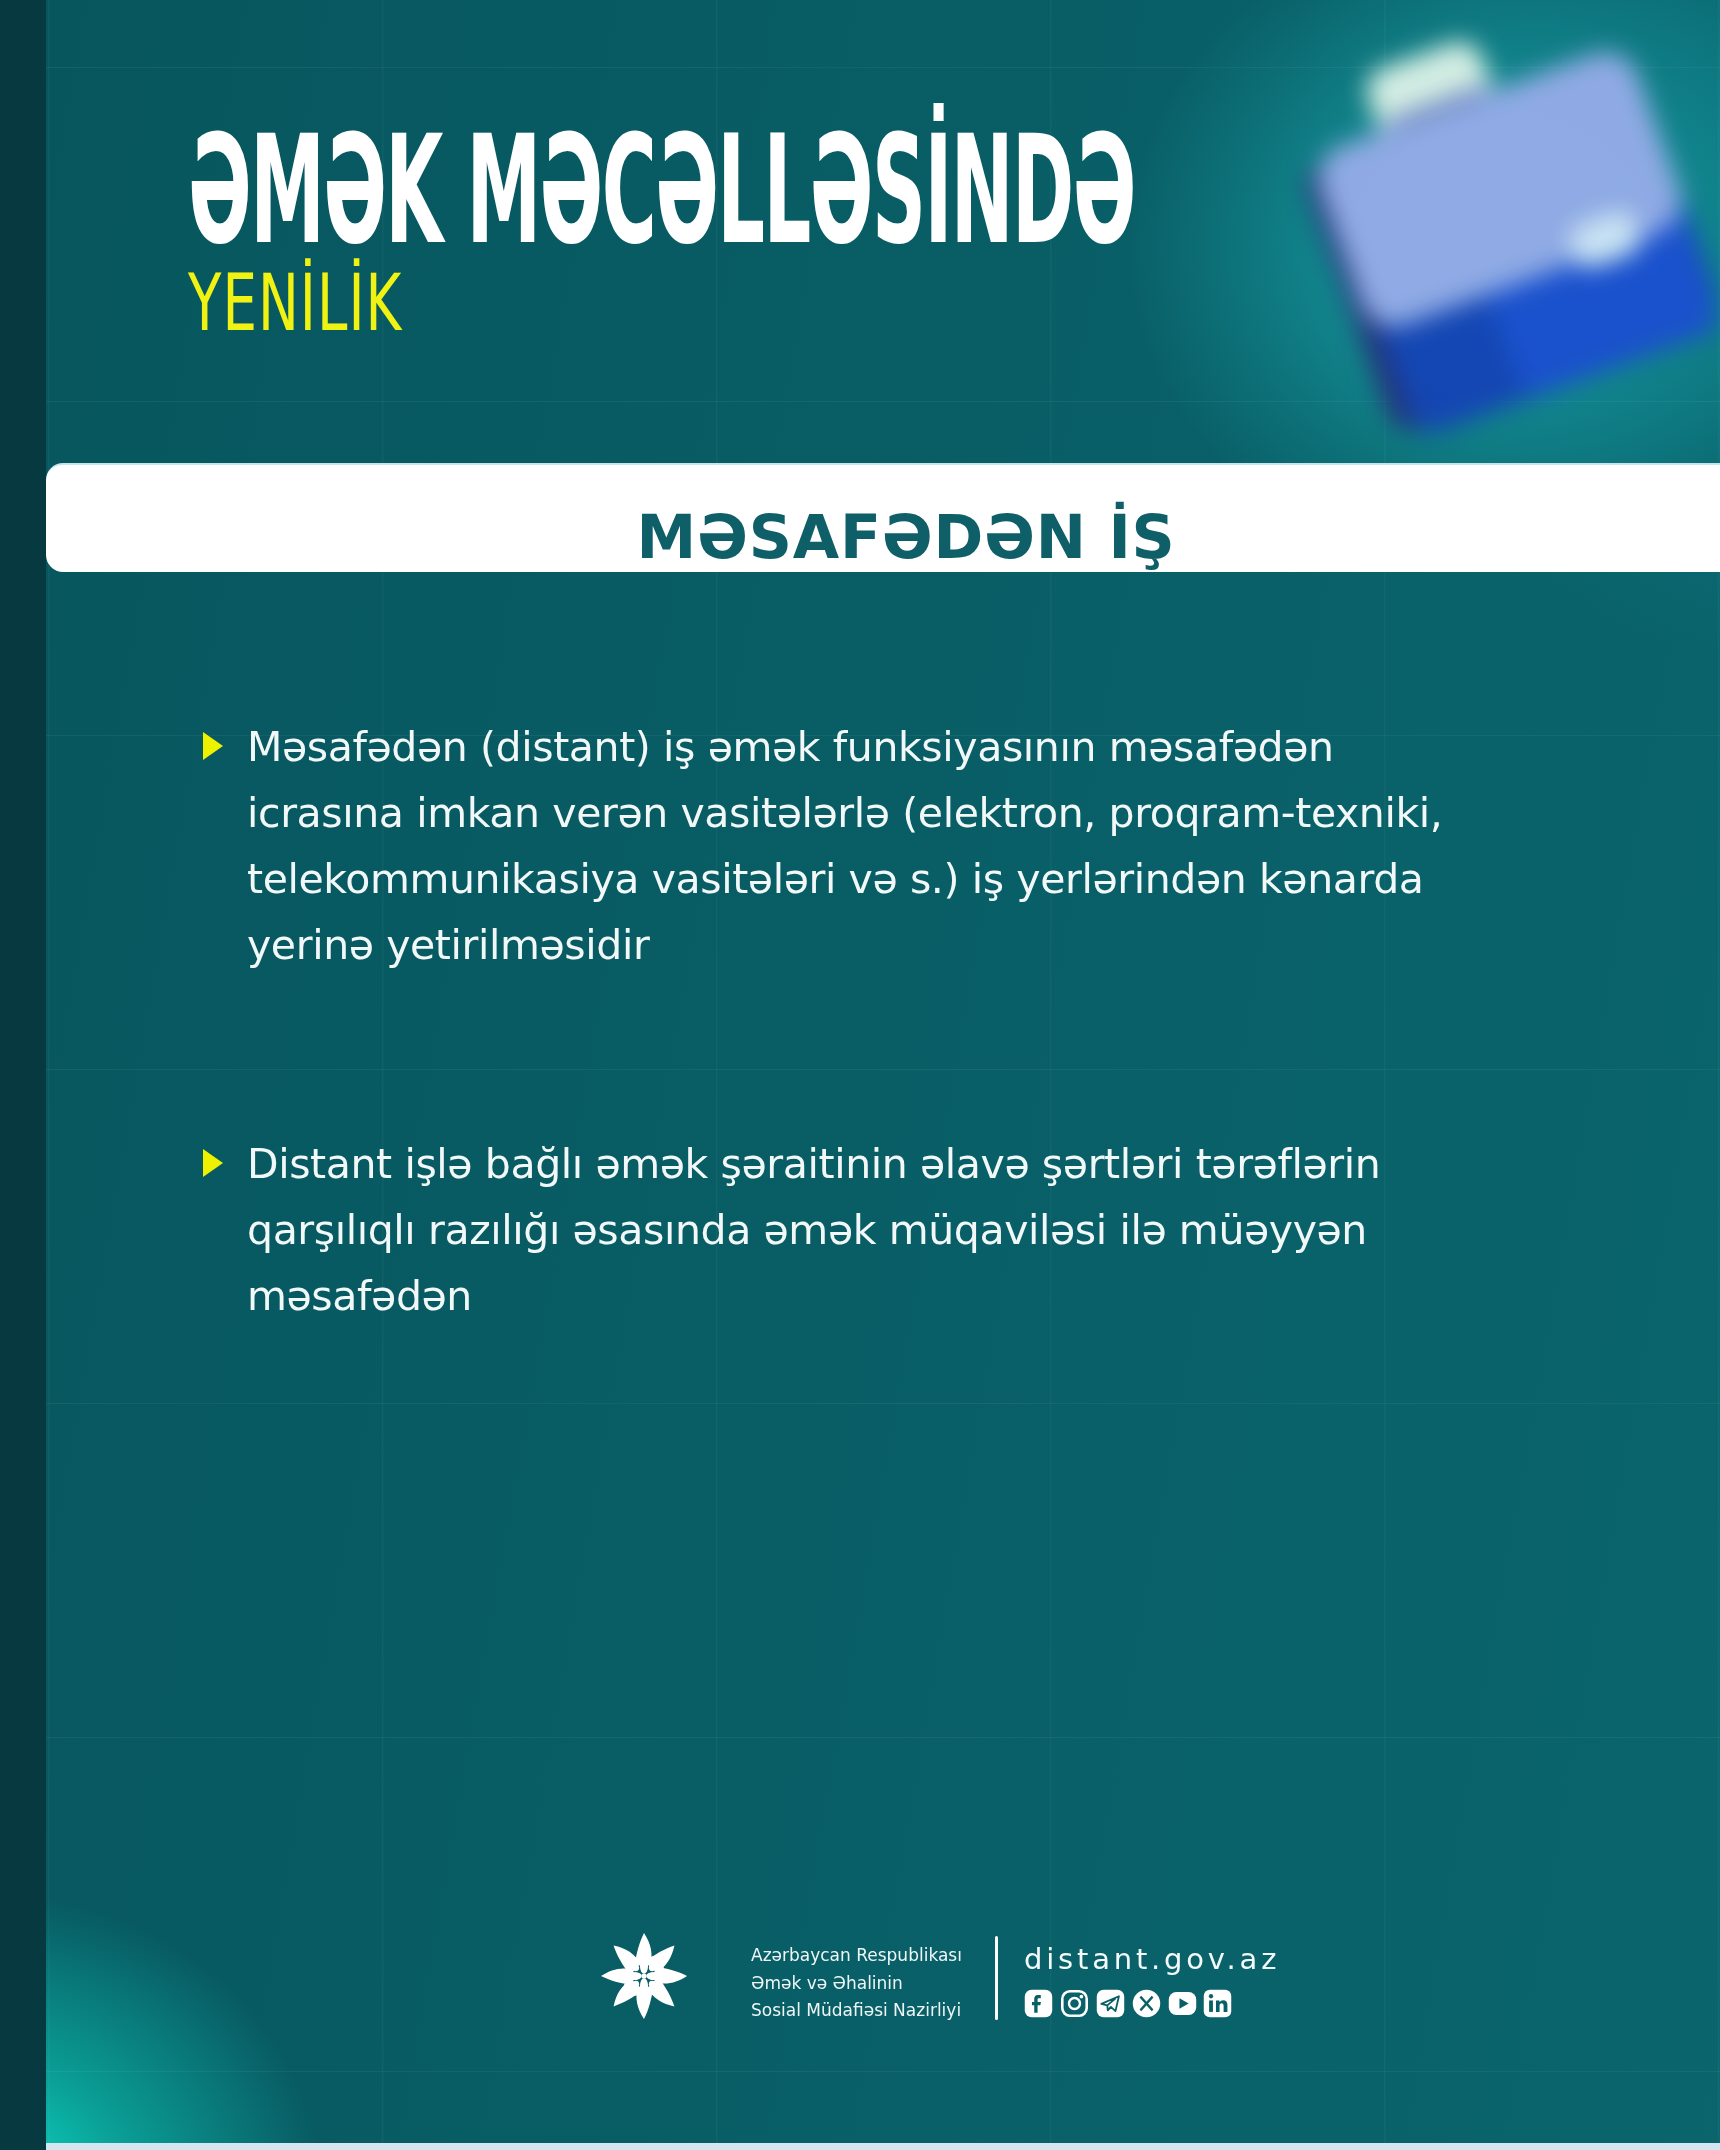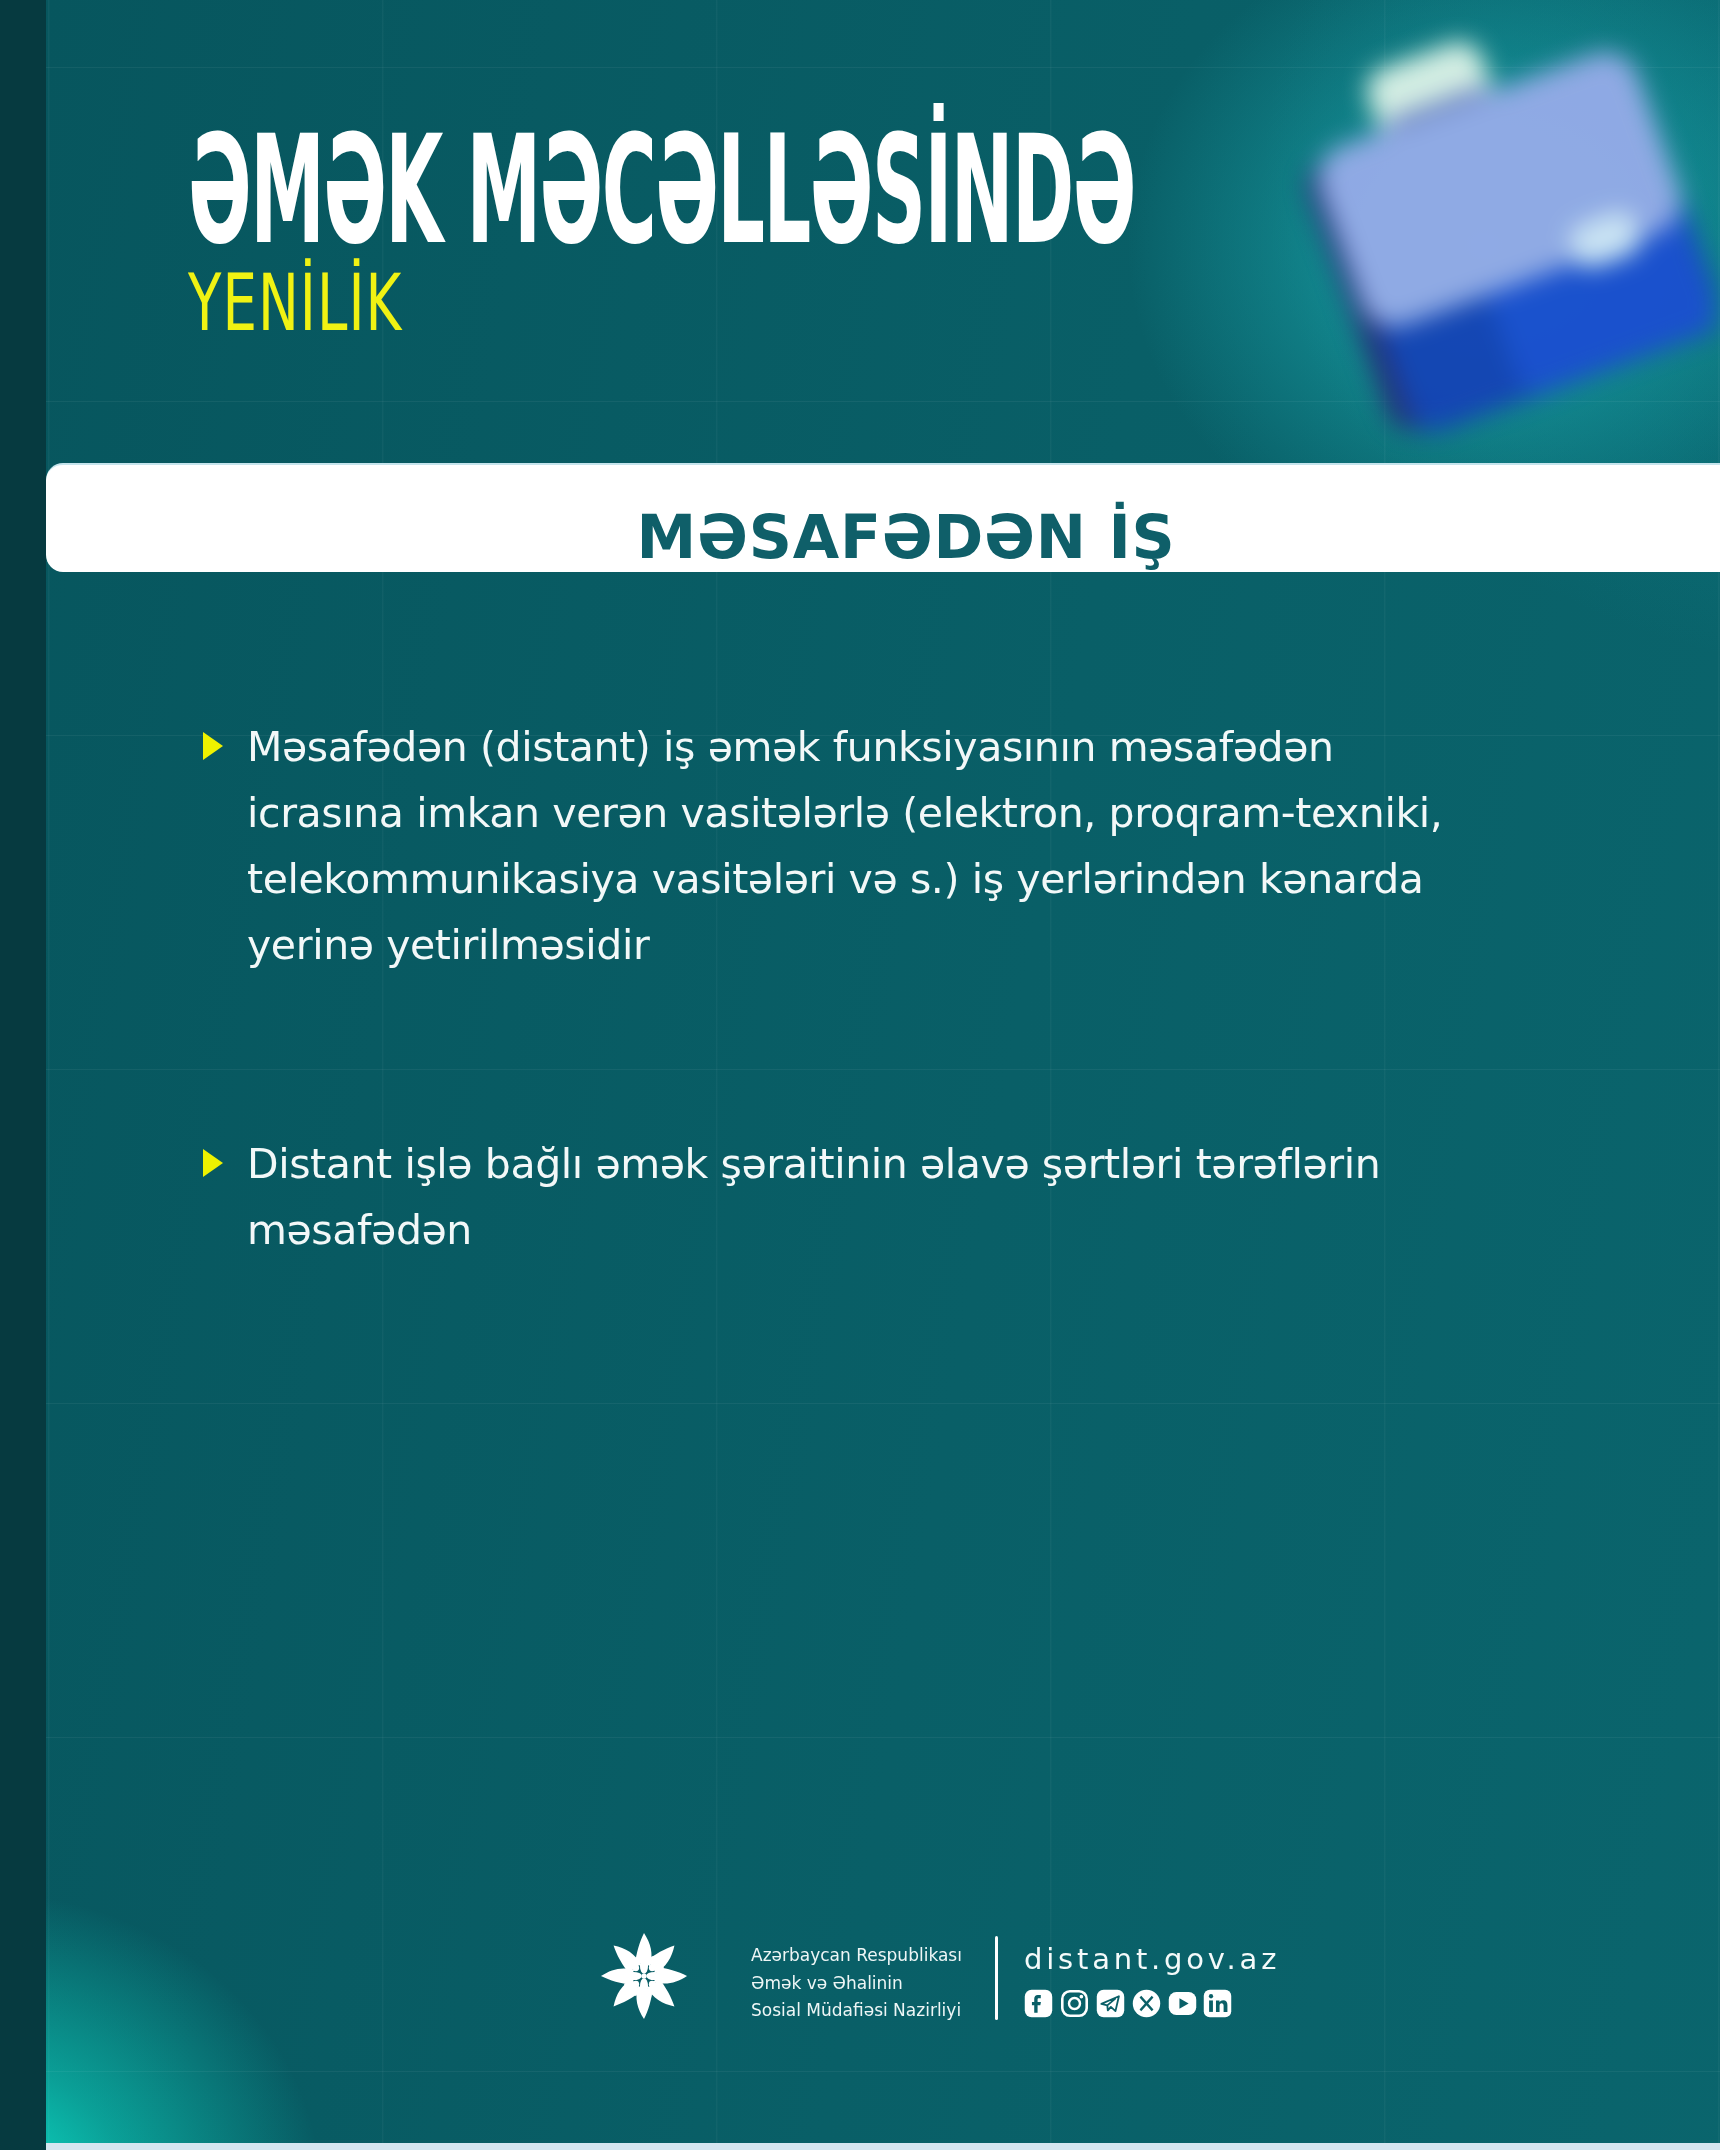--- a/index.html
+++ b/index.html
@@ -121,20 +121,21 @@
       <span class="line">icrasına imkan verən vasitələrlə (elektron, proqram-texniki,</span>
       <span class="line">telekommunikasiya vasitələri və s.) iş yerlərindən kənarda</span>
       <span class="line">yerinə yetirilməsidir</span>
     </div>
   </div>
 
   <div class="bullet bullet-2">
     <span class="marker"></span>
     <div class="lines">
       <span class="line">Distant işlə bağlı əmək şəraitinin əlavə şərtləri tərəflərin</span>
+      <span class="line">qarşılıqlı razılığı əsasında əmək müqaviləsi ilə müəyyən</span>
       <span class="line">məsafədən</span>
     </div>
   </div>
 
   <svg class="ministry-logo" viewBox="-62 -62 124 124" aria-hidden="true">
     <g fill="#ffffff">
       <g id="petals">
         <path d="M0,-58 C9,-44 13,-30 8,-13 C-1,-20 -9,-17 -13,-11 C-10,-33 -6,-46 0,-58 Z" transform="rotate(0)"></path>
         <path d="M0,-58 C9,-44 13,-30 8,-13 C-1,-20 -9,-17 -13,-11 C-10,-33 -6,-46 0,-58 Z" transform="rotate(45)"></path>
         <path d="M0,-58 C9,-44 13,-30 8,-13 C-1,-20 -9,-17 -13,-11 C-10,-33 -6,-46 0,-58 Z" transform="rotate(90)"></path>

